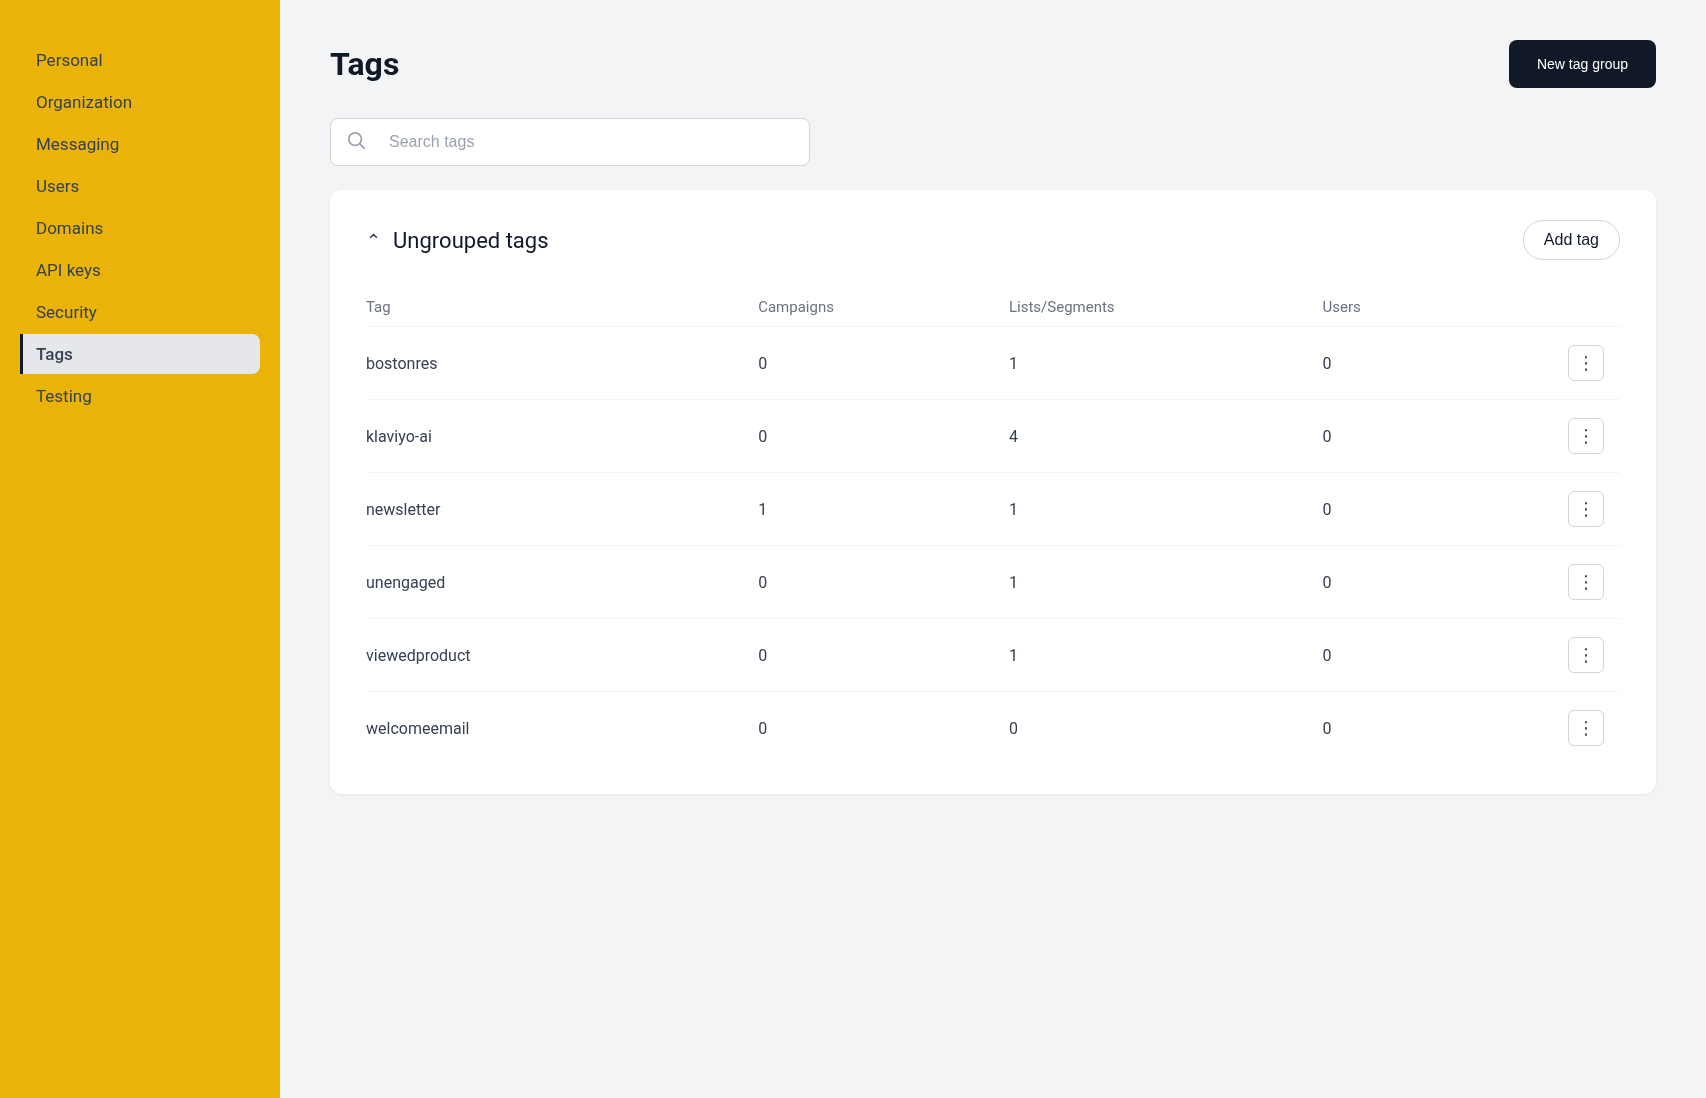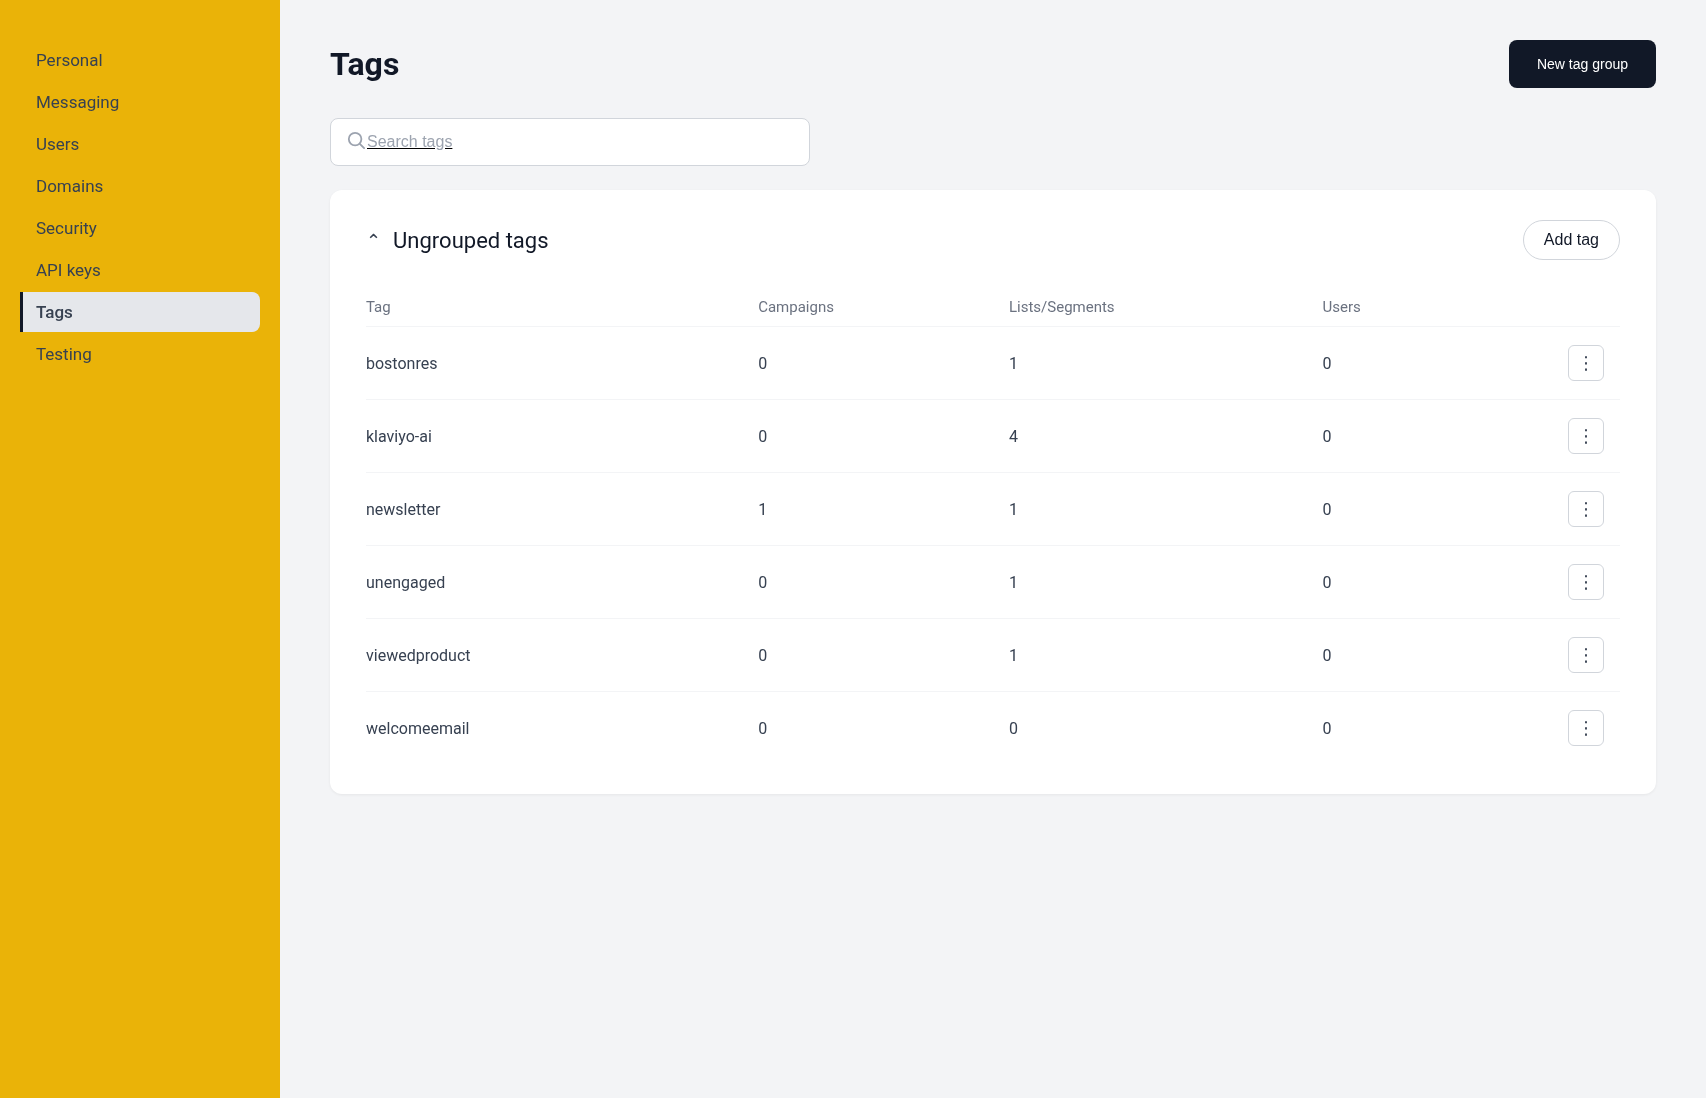--- a/index.html
+++ b/index.html
@@ -82,22 +82,21 @@
     }
 
     .search-input-wrapper {
       display: flex;
       align-items: center;
       background-color: #ffffff;
       border: 1.5px solid #d1d5db;
       border-radius: 8px;
       padding: 12px 16px;
       width: 480px;
-      gap: 2px;
-      text-decoration: underline;
+      gap: 24px;
     }
 
     .search-icon-svg {
       color: #9ca3af;
       flex-shrink: 0;
     }
 
     .search-input {
       border: none;
       outline: none;
@@ -210,25 +209,26 @@
       color: #374151;
       margin-left: auto;
     }
   </style>
 </head>
 <body>
 
 <nav class="sidebar">
   <div id="sidebar-items-container">
       <div class="sidebar-item">Personal</div>
+      <div class="sidebar-item">Organization</div>
       <div class="sidebar-item">Messaging</div>
       <div class="sidebar-item">Users</div>
       <div class="sidebar-item">Domains</div>
+      <div class="sidebar-item">API keys</div>
       <div class="sidebar-item">Security</div>
-      <div class="sidebar-item">API keys</div>
       <div class="sidebar-item active">Tags</div>
       <div class="sidebar-item">Testing</div>
     </div>
 </nav>
 
 <main class="main-content">
 
   <div class="header-row">
     <h1 class="page-title">Tags</h1>
     <button class="new-tag-group-button">New tag group</button>

